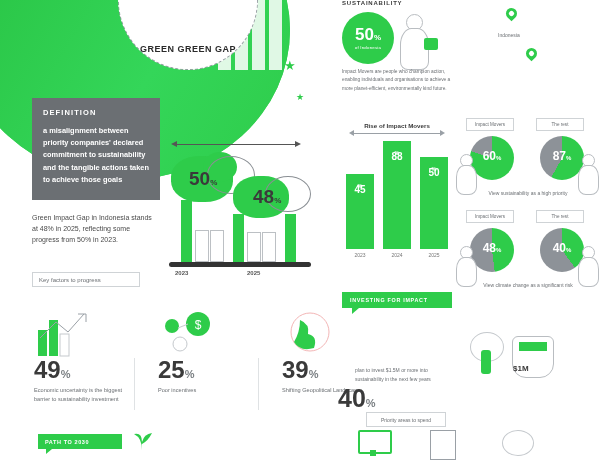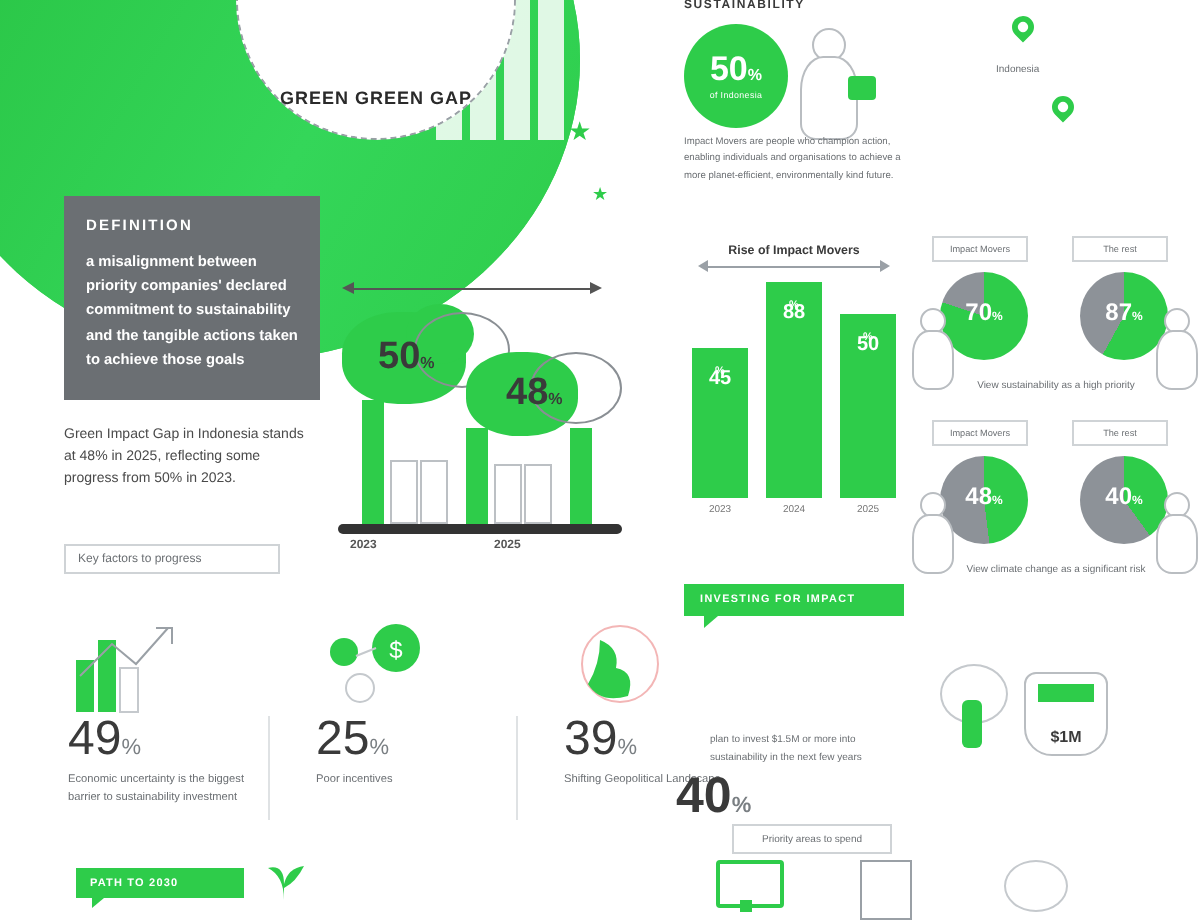--- a/index.html
+++ b/index.html
@@ -55,21 +55,21 @@
   .stack{position:absolute;width:11px;background:#2ecc4a;}
   .bldg{position:absolute;background:#fff;border:1px solid #bcc0c4;box-sizing:border-box;}
   .ground{position:absolute;left:4px;top:124px;width:142px;height:5px;background:#333;border-radius:3px;}
   .yr{position:absolute;font-size:6px;color:#555;font-weight:bold;}
 
   
   .stats{position:absolute;left:10px;top:300px;width:300px;height:118px;display:flex;}
   .stat{flex:1;padding:0 8px;box-sizing:border-box;position:relative;}
   .stat + .stat:before{content:"";position:absolute;left:0;top:58px;width:1px;height:52px;background:#dfe2e4;}
   .stat-ico{height:58px;display:flex;align-items:flex-end;justify-content:flex-start;padding-left:16px;}
-  .stat-num{font-size:24px;font-weight:normal;color:#3a3a3a;line-height:1;padding-left:16px;}
+  .stat-num{font-size:24px;font-weight:bold;color:#3a3a3a;line-height:1;padding-left:16px;}
   .stat-num small{font-size:11px;color:#7a7f83;}
   .stat-cap{font-size:5.6px;line-height:1.6;color:#6b6f73;padding-left:16px;padding-top:4px;width:92px;}
 
   .path-btn{position:absolute;left:38px;top:434px;width:84px;height:15px;background:#2ecc4a;
      display:flex;align-items:center;padding-left:7px;box-sizing:border-box;
      color:#fff;font-size:5.5px;font-weight:bold;letter-spacing:.6px;}
   .path-btn:after{content:"";position:absolute;left:8px;top:15px;border-left:6px solid #2ecc4a;
      border-bottom:5px solid transparent;}
   .sprout{position:absolute;left:130px;top:428px;width:24px;height:22px;}
 
@@ -122,21 +122,21 @@
   .invest-hdr{position:absolute;left:12px;top:292px;width:110px;height:16px;background:#2ecc4a;
      display:flex;align-items:center;padding-left:8px;box-sizing:border-box;
      color:#fff;font-size:5.4px;font-weight:bold;letter-spacing:.7px;}
   .invest-hdr:after{content:"";position:absolute;left:10px;top:16px;border-left:7px solid #2ecc4a;
      border-bottom:6px solid transparent;}
   .big40{position:absolute;left:8px;top:338px;font-size:25px;font-weight:bold;color:#3a3a3a;line-height:1;margin-top:48px;}
   .big40 small{font-size:11px;color:#7a7f83;}
   .invest-cap{position:absolute;left:25px;top:366px;width:96px;font-size:5px;line-height:1.7;color:#6b6f73;}
   .bag{position:absolute;left:182px;top:336px;width:40px;height:40px;border:1px solid #b9bdc1;
      border-radius:6px 6px 14px 14px;background:#fff;}
-  .bag b{position:absolute;left:0;right:0;bottom:4px;text-align:center;font-size:8px;color:#3a3a3a;}
+  .bag b{position:absolute;left:0;right:0;bottom:4px;text-align:left;font-size:8px;color:#3a3a3a;}
   .bag i{position:absolute;left:6px;top:5px;width:28px;height:9px;background:#2ecc4a;}
   .tree{position:absolute;left:140px;top:332px;width:34px;height:42px;}
   .tree .crown{width:32px;height:28px;border:1px solid #c5c9cd;border-radius:50%;background:#fff;}
   .tree .trunk{position:absolute;left:11px;top:18px;width:10px;height:24px;background:#2ecc4a;border-radius:3px;}
 
   .prio-box{position:absolute;left:36px;top:412px;width:78px;height:13px;border:1px solid #cfd3d6;
      background:#fff;font-size:5px;color:#6b6f73;display:flex;align-items:center;justify-content:center;}
   .prio-icons{position:absolute;left:28px;top:430px;width:230px;height:30px;display:flex;gap:40px;}
   .prio-ic{width:32px;height:28px;position:relative;}
   .monitor{width:30px;height:20px;border:2px solid #2ecc4a;border-radius:2px;background:#fff;}
@@ -304,21 +304,21 @@
         </div>
       </div>
     </div>
 
     <div class="pies">
 
       <div class="pierow">
         <div class="pietag" style="left:10px;top:0">Impact Movers</div>
         <div class="pietag" style="left:80px;top:0">The rest</div>
         <div class="pie" style="left:14px;top:18px;background:conic-gradient(#2ecc4a 0 80%,#8d9298 80% 100%)">
-          <b><span>70</span><small>%</small></b>
+          <b><span>60</span><small>%</small></b>
         </div>
         <div class="pie" style="left:84px;top:18px;background:conic-gradient(#2ecc4a 0 58%,#8d9298 58% 100%)">
           <b><span>87</span><small>%</small></b>
         </div>
         <div class="head" style="left:4px;top:36px;width:11px;height:11px"></div>
         <div class="person" style="left:0px;top:47px;width:19px;height:28px"></div>
         <div class="head" style="left:126px;top:36px;width:11px;height:11px"></div>
         <div class="person" style="left:122px;top:47px;width:19px;height:28px"></div>
         <div class="piecap">View sustainability as a high priority</div>
       </div>

